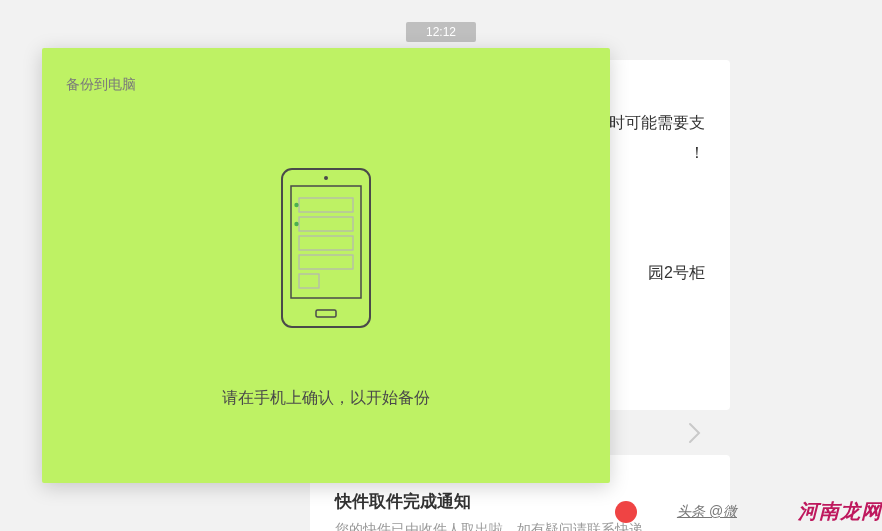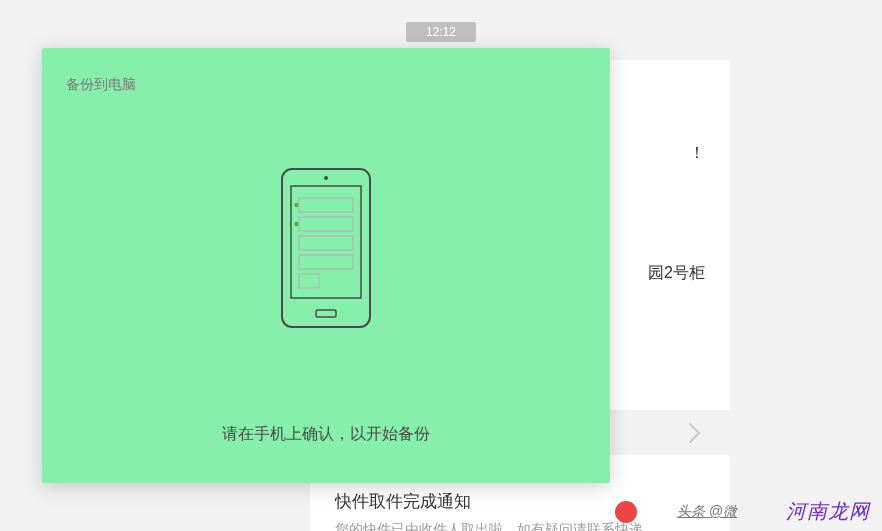--- a/index.html
+++ b/index.html
@@ -49,35 +49,35 @@
     }
     .bg-card-2 {
       top: 455px;
       left: 310px;
       width: 420px;
       height: 100px;
       padding: 35px 25px 0;
     }
     .bg-title2 {
       font-size: 17px;
-      font-weight: 400;
+      font-weight: 700;
       color: #333;
       margin-bottom: 8px;
     }
     .bg-sub2 {
       font-size: 14px;
       color: #9a9a9a;
     }
     .modal {
       position: absolute;
       top: 48px;
       left: 42px;
       width: 568px;
       height: 435px;
-      background: #86efac;
+      background: #bef264;
       box-shadow: 0 4px 20px rgba(0,0,0,0.18);
       border-radius: 2px;
     }
     .modal-title {
       position: absolute;
       top: 28px;
       left: 24px;
       font-size: 14px;
       color: #7a7a7a;
     }
@@ -88,21 +88,20 @@
       transform: translateX(-50%);
     }
     .modal-instruction {
       position: absolute;
       top: 340px;
       left: 0;
       right: 0;
       text-align: center;
       font-size: 16px;
       color: #4a4a4a;
-      margin-top: 36px;
     }
     .watermark-left {
       position: absolute;
       bottom: 10px;
       right: 145px;
       font-size: 14px;
       color: #777;
       font-style: italic;
       text-decoration: underline;
     }
@@ -111,34 +110,35 @@
       bottom: 8px;
       right: 245px;
       width: 22px;
       height: 22px;
       background: #ef4444;
       border-radius: 50%;
     }
     .watermark-right {
       position: absolute;
       bottom: 6px;
-      right: 12px;
+      right: 0;
       font-size: 20px;
-      color: #6d28d9;
+      color: #be185d;
       font-style: italic;
-      font-weight: 400;
+      font-weight: 700;
       letter-spacing: 1px;
     }
   </style>
 </head>
 <body>
 
 <div class="time-badge">12:12</div>
 
 <div class="bg-card-1">
+  <div class="bg-text-line1">时可能需要支</div>
   <div class="bg-text-line2">！</div>
   <div class="bg-text-line3">园2号柜</div>
   <div class="bg-chevron">
     <svg width="14" height="22" viewBox="0 0 14 22">
         <path d="M2 2 L11 11 L2 20" stroke="#c9c9c9" stroke-width="2" fill="none" stroke-linecap="round"></path>
       </svg>
   </div>
 </div>
 
 <div class="bg-card-2">

